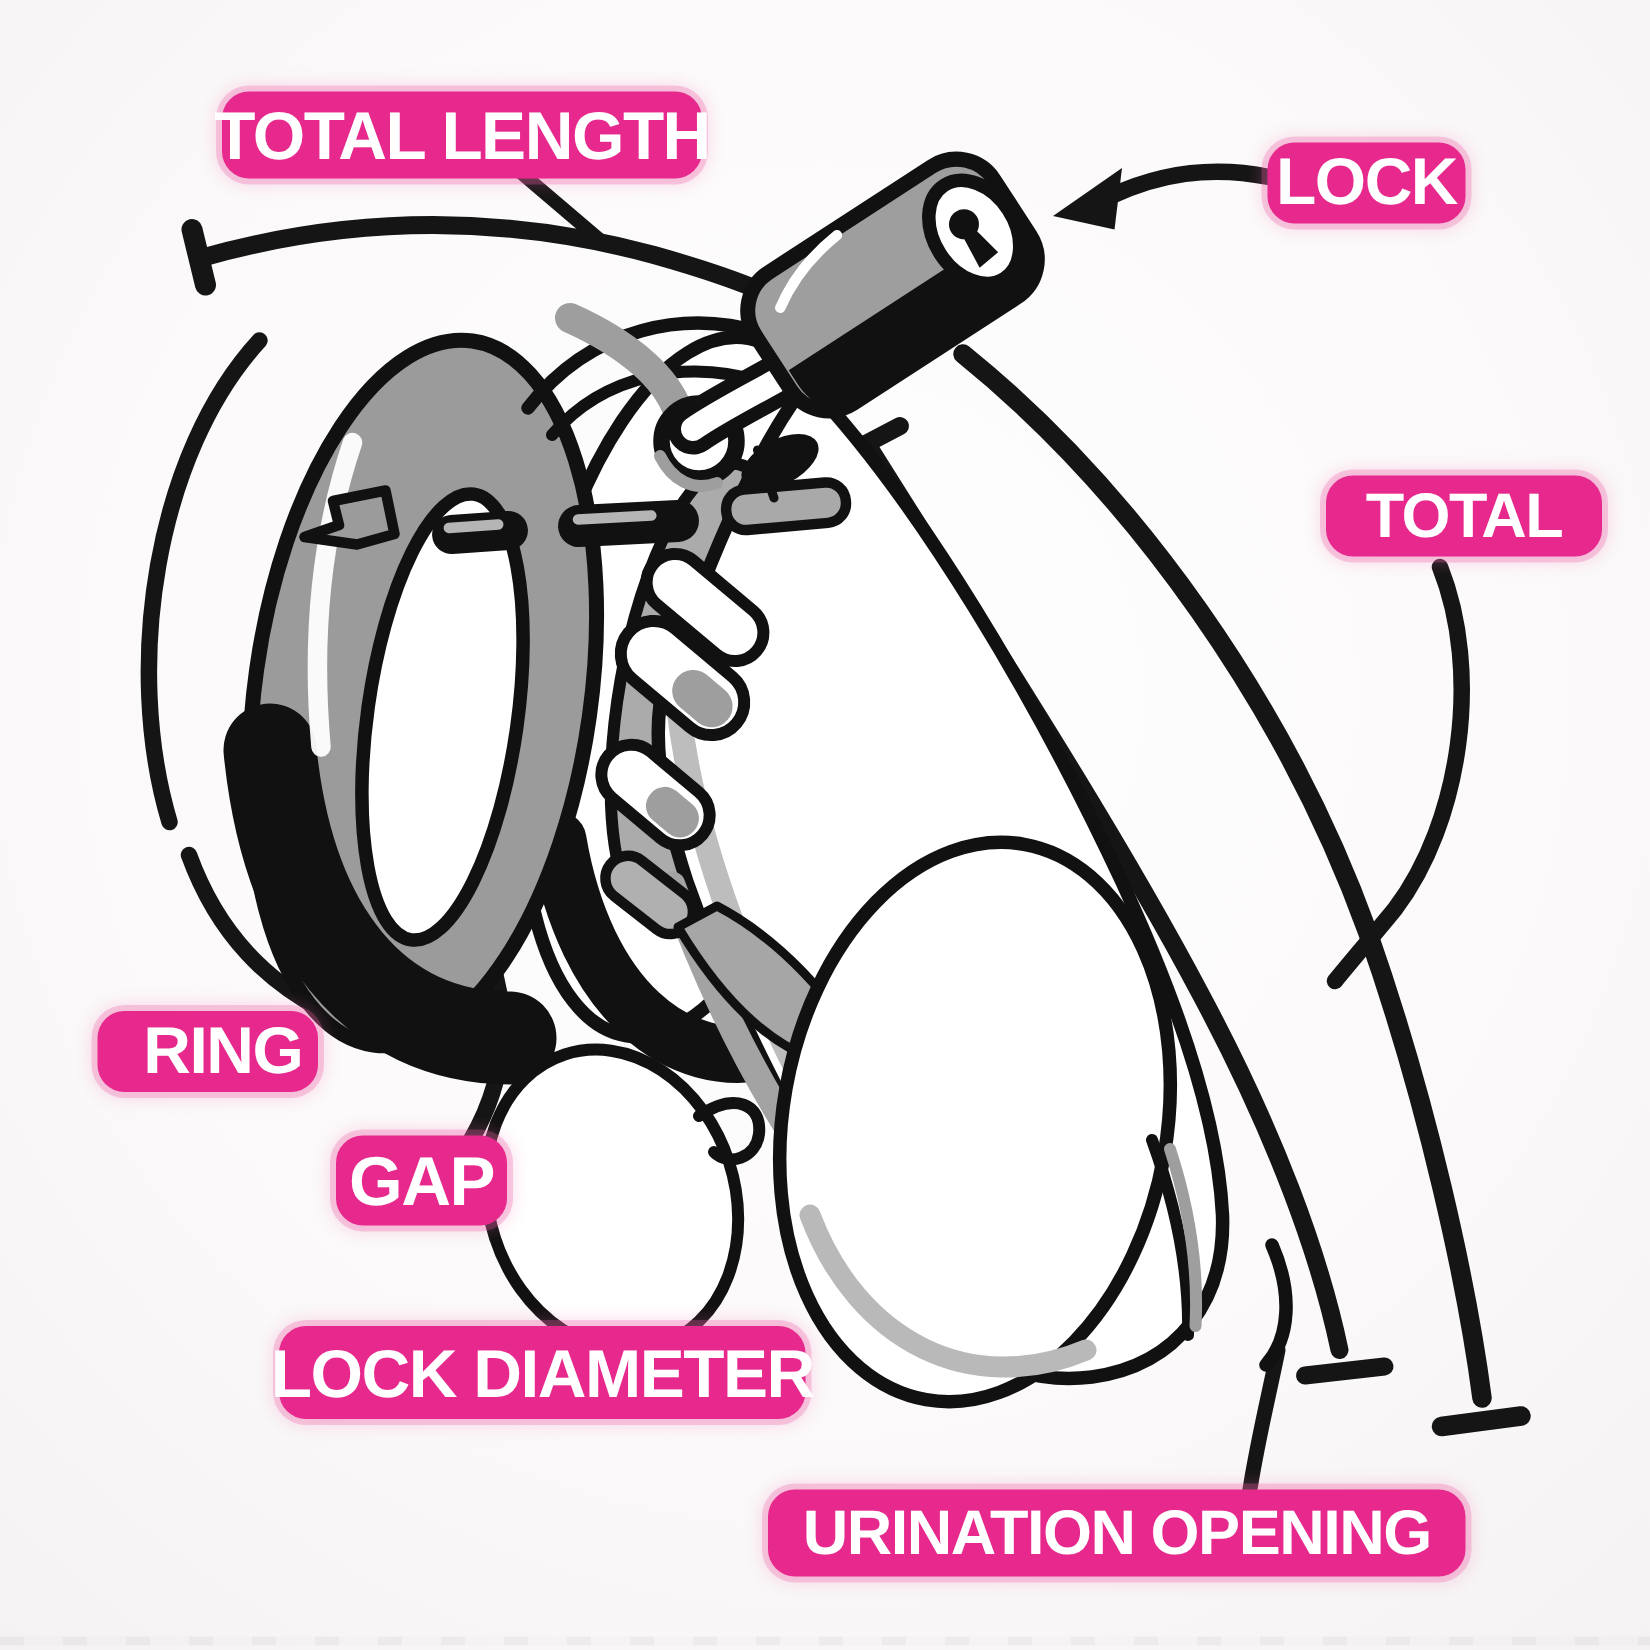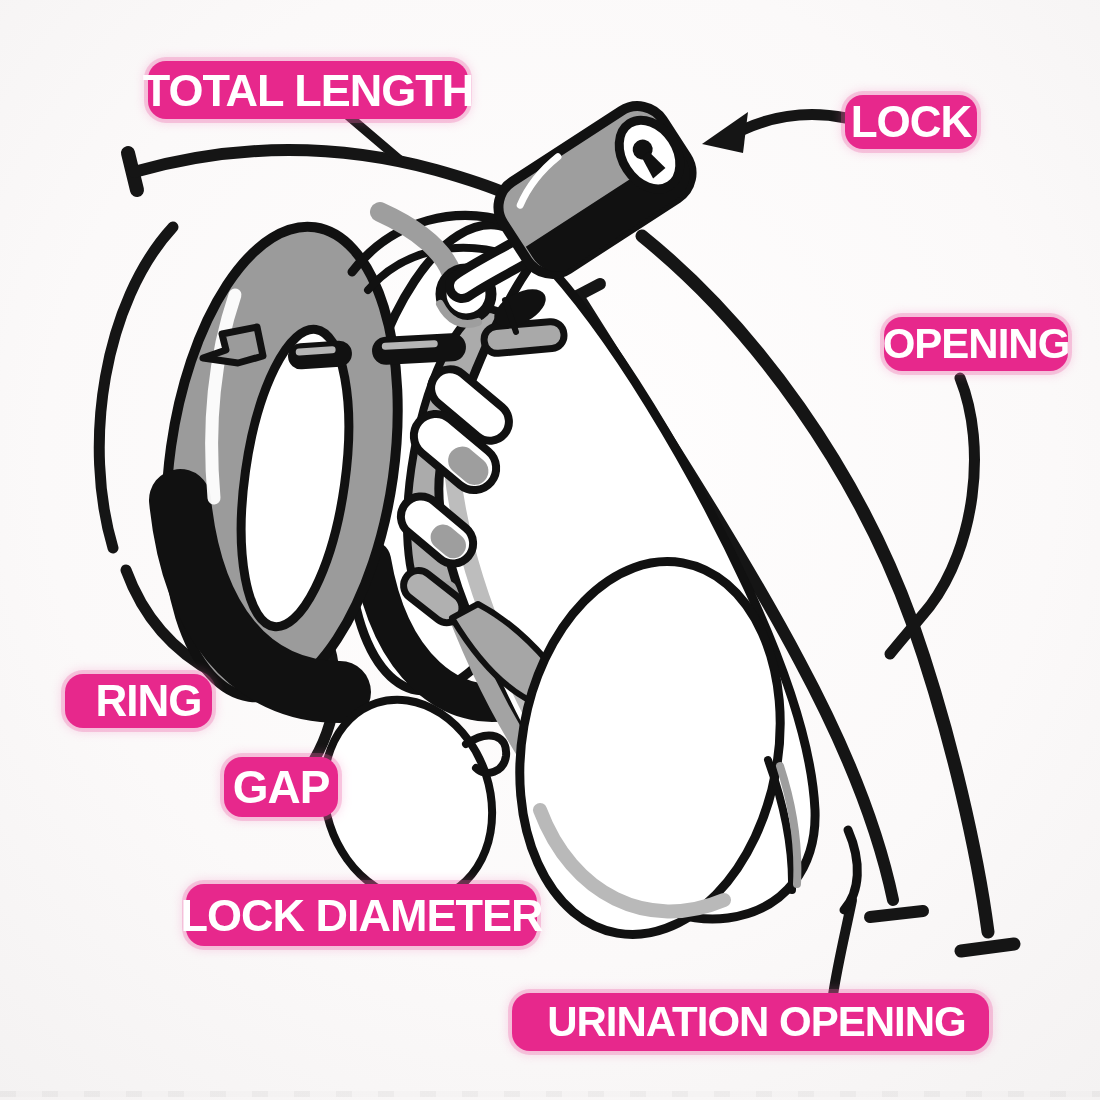--- a/index.html
+++ b/index.html
@@ -166,24 +166,24 @@
         <path d="M652,188 L650,212 L666,210 L661,187 Z" fill="#111111"></path>
         <path d="M524,162 C542,150 562,144 582,142" stroke="#ffffff" stroke-width="7" fill="none" stroke-linecap="round"></path>
       </g>
     </g>
   </svg>
 
   <div class="pill" style="left:148px;top:61px;width:320px;height:58px;font-size:45px;">TOTAL LENGTH</div>
 
   <div class="pill" style="left:845px;top:95px;width:132px;height:54px;font-size:44px;">LOCK</div>
 
-  <div class="pill" style="left:884px;top:317px;width:184px;height:54px;font-size:42px;z-index:3;">OPENING</div>
+  <div class="pill" style="left:884px;top:317px;width:184px;height:54px;font-size:42px;z-index:3;">TOTAL</div>
 
   <div class="pill" style="left:65px;top:674px;width:127px;height:54px;font-size:44px;padding-left:20px;">RING</div>
 
   <div class="pill" style="left:224px;top:757px;width:114px;height:60px;font-size:46px;">GAP</div>
 
   <div class="pill" style="left:186px;top:884px;width:351px;height:62px;font-size:45px;">LOCK DIAMETER</div>
 
-  <div class="pill" style="left:512px;top:993px;width:465px;height:58px;font-size:42px;padding-left:12px;">URINATION OPENING</div>
+  <div class="pill" style="left:512px;top:993px;width:465px;height:58px;font-size:42px;">URINATION OPENING</div>
 
   <div class="noise"></div>
 </div>
 
 </body></html>

